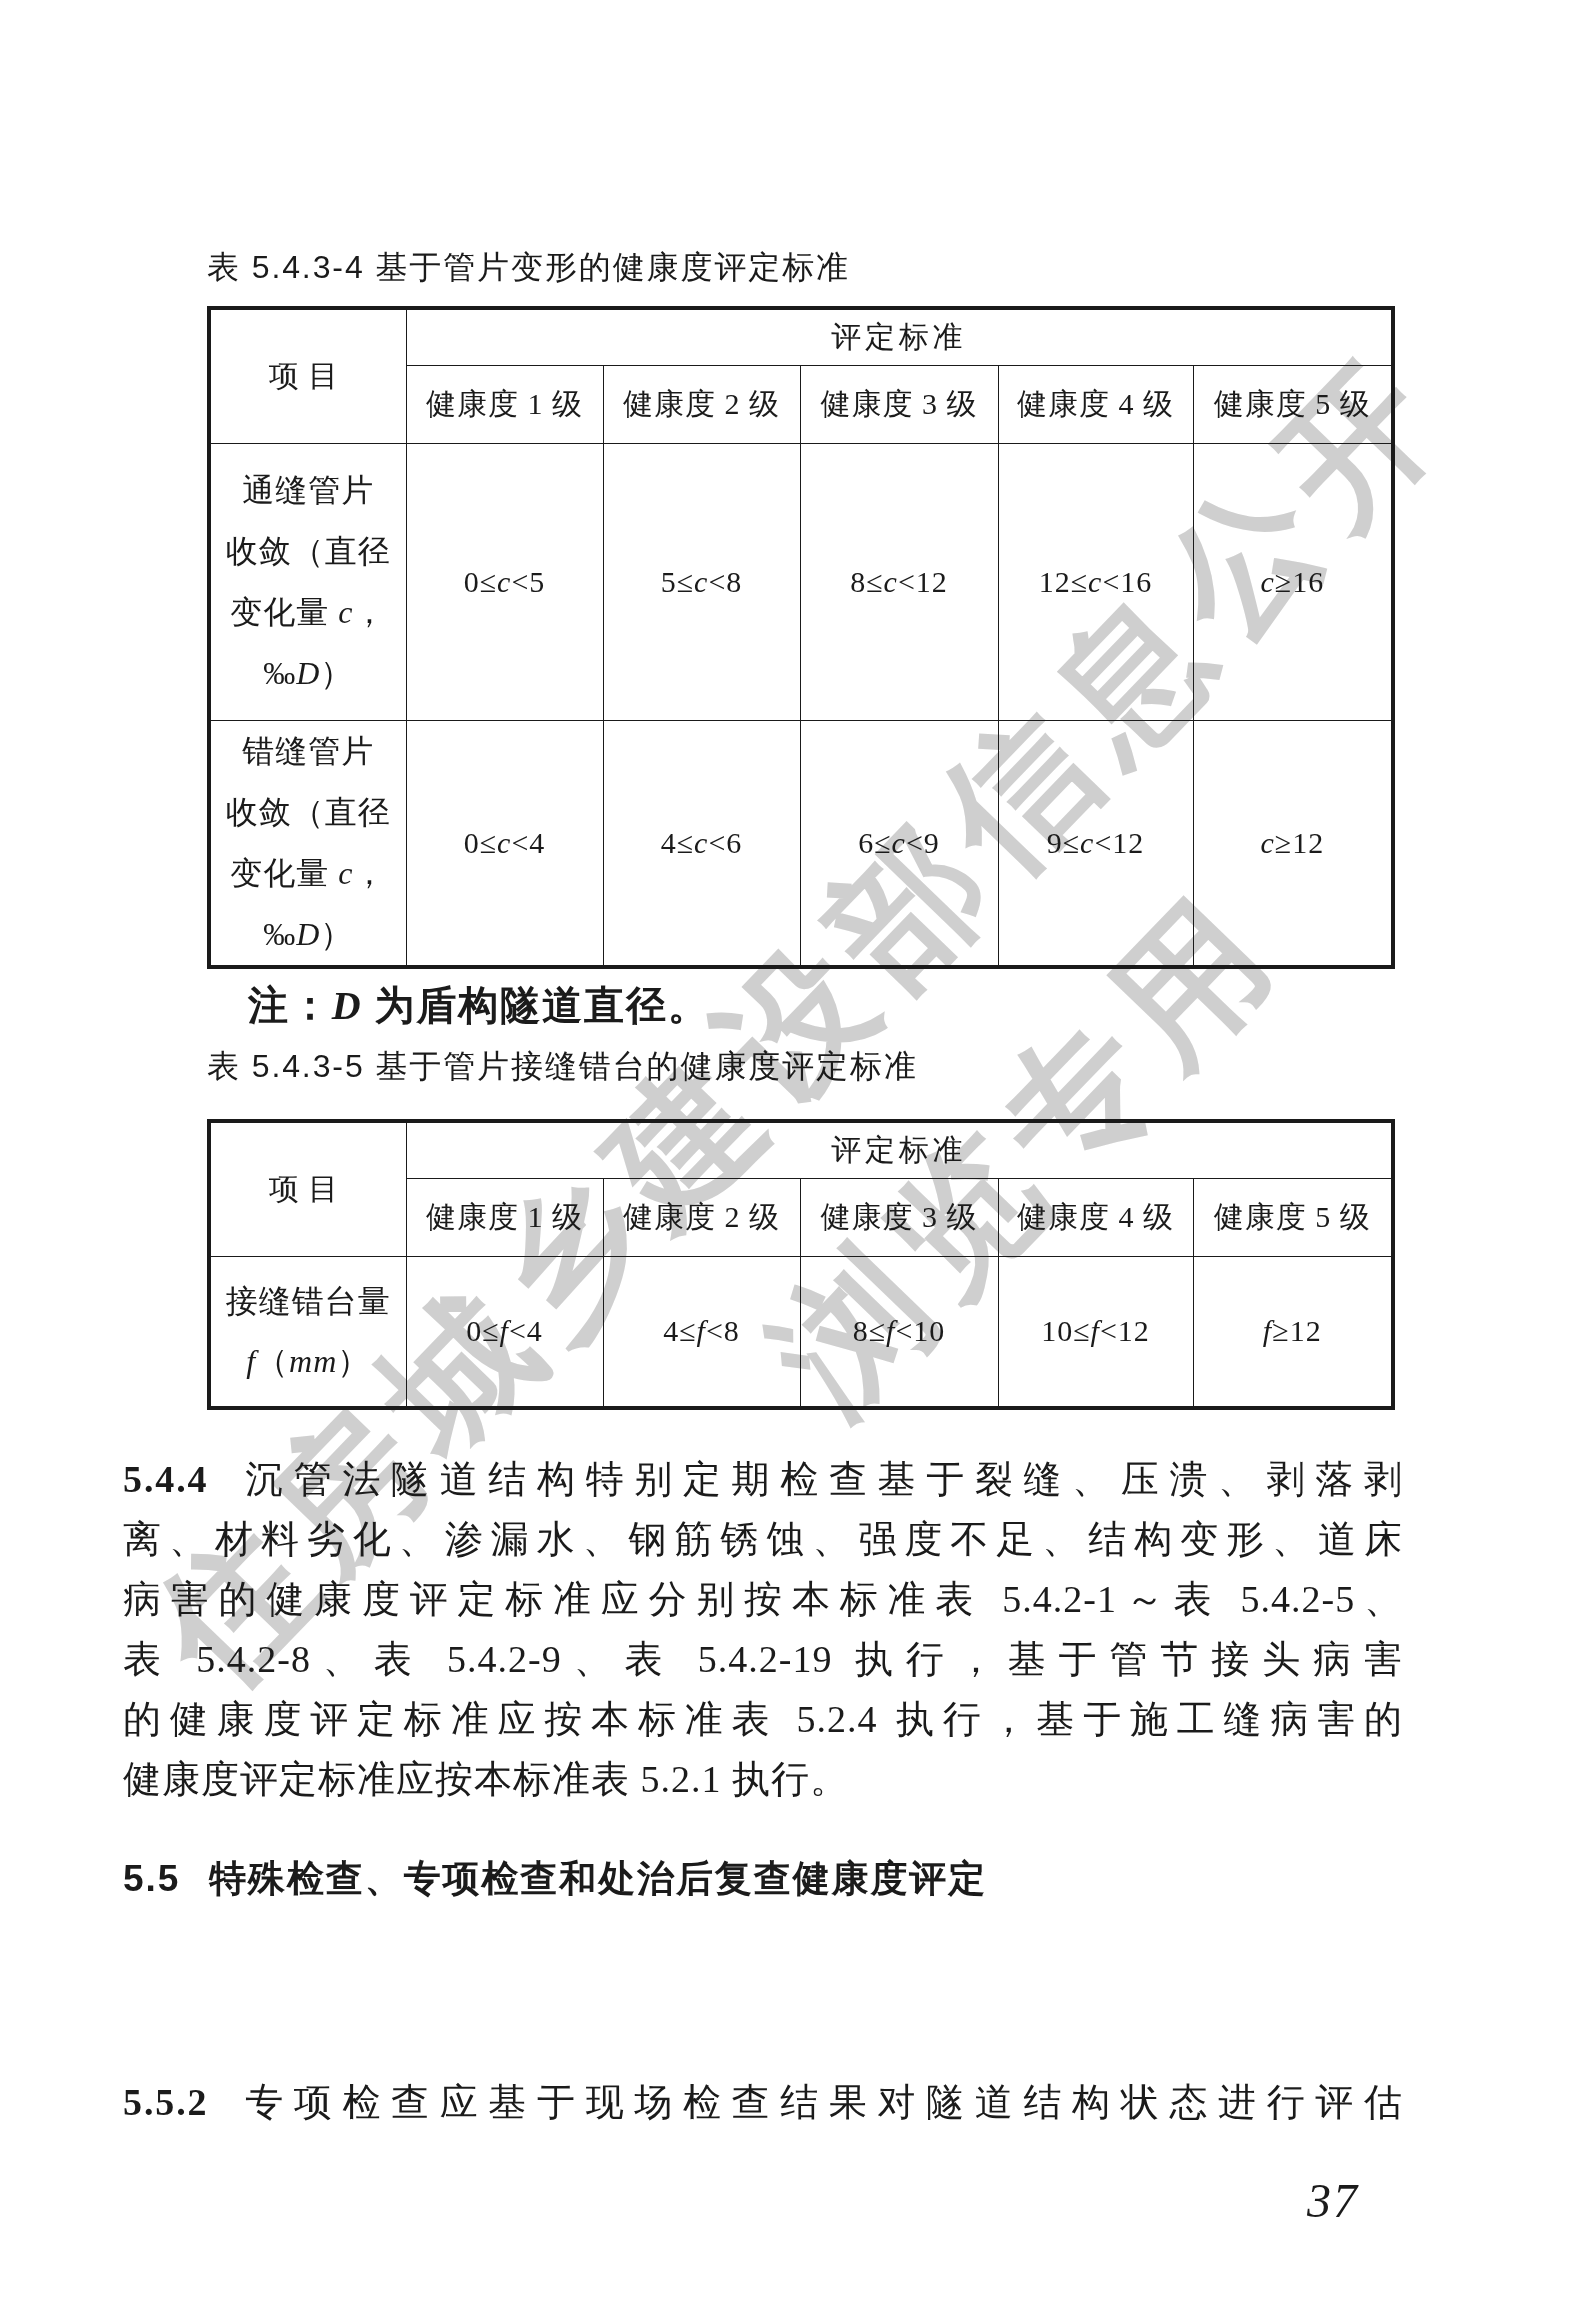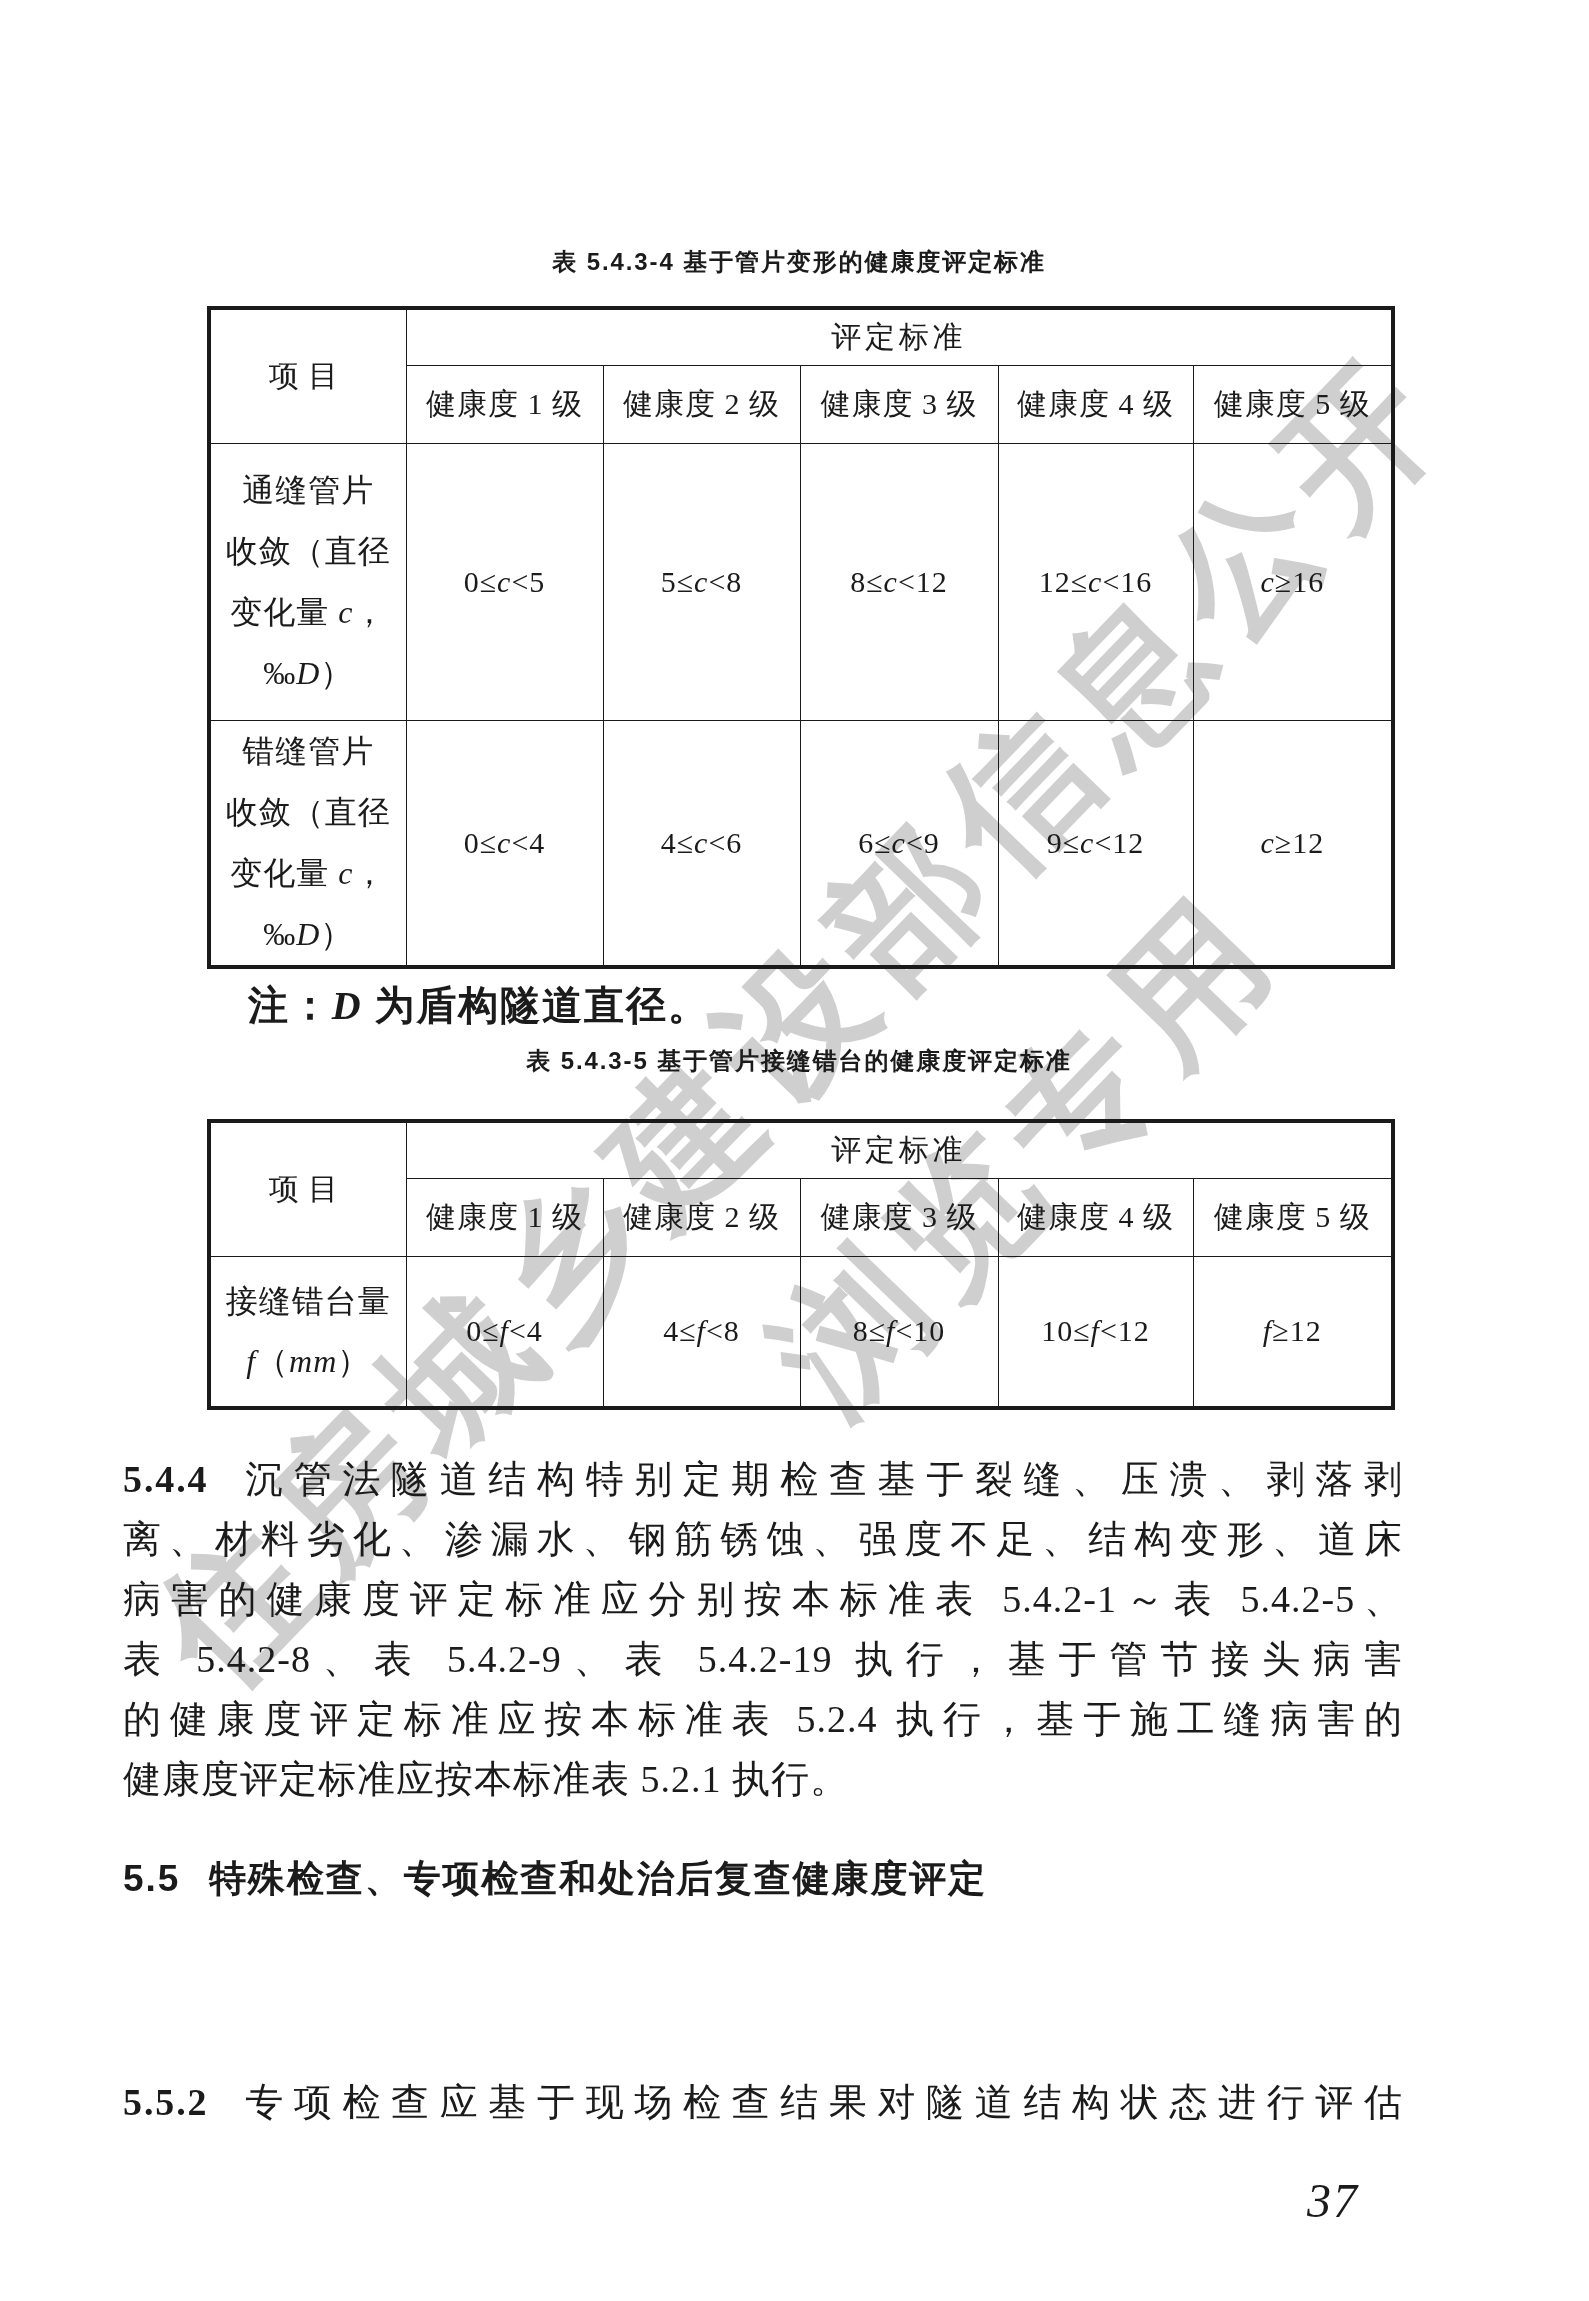--- a/index.html
+++ b/index.html
@@ -8,23 +8,23 @@
   
   .watermark{position:absolute;z-index:1;white-space:nowrap;
              font-family:"DejaVu Sans","Liberation Sans",sans-serif;
              font-weight:bold;color:rgba(168,168,168,0.55);pointer-events:none;}
   .wm1{font-size:146px;letter-spacing:15.4px;left:802px;top:1021px;
        transform:translate(-50%,-50%) rotate(-46deg);}
   .wm2{font-size:146px;letter-spacing:15.4px;left:1028px;top:1153px;
        transform:translate(-50%,-50%) rotate(-46deg);}
   
   .content{position:absolute;inset:0;z-index:2;}
-  .tbl-title{position:absolute;left:207px;width:1184px;text-align:center;
+  .tbl-title{position:absolute;left:207px;width:1184px;
              font-family:"Liberation Sans","DejaVu Sans",sans-serif;
-             font-weight:bold;font-size:24px;letter-spacing:1.9px;}
+             font-weight:normal;font-size:32px;letter-spacing:1.9px;}
   .t1{top:246px;}
   .t2{top:1045px;}
   
   table.tbl{position:absolute;left:207px;width:1184px;border-collapse:collapse;
             table-layout:fixed;background:transparent;}
   .tbl1{top:306px;}
   .tbl2{top:1119px;}
   table.tbl td{border:1.9px solid #1a1a1a;text-align:center;vertical-align:middle;
                padding:0;font-size:30px;}
   table.tbl{border:4.8px solid #1a1a1a;}

